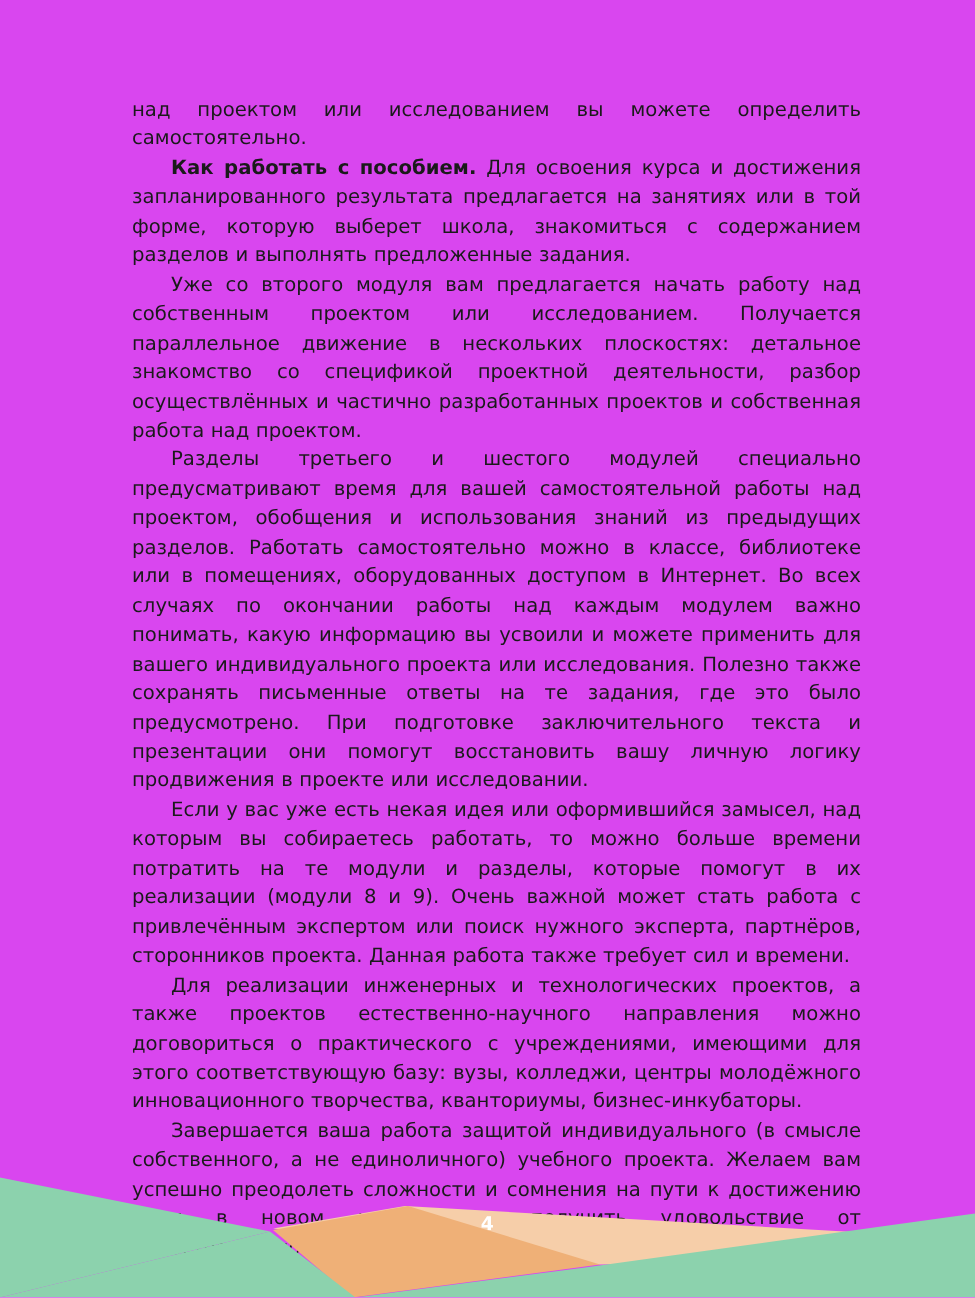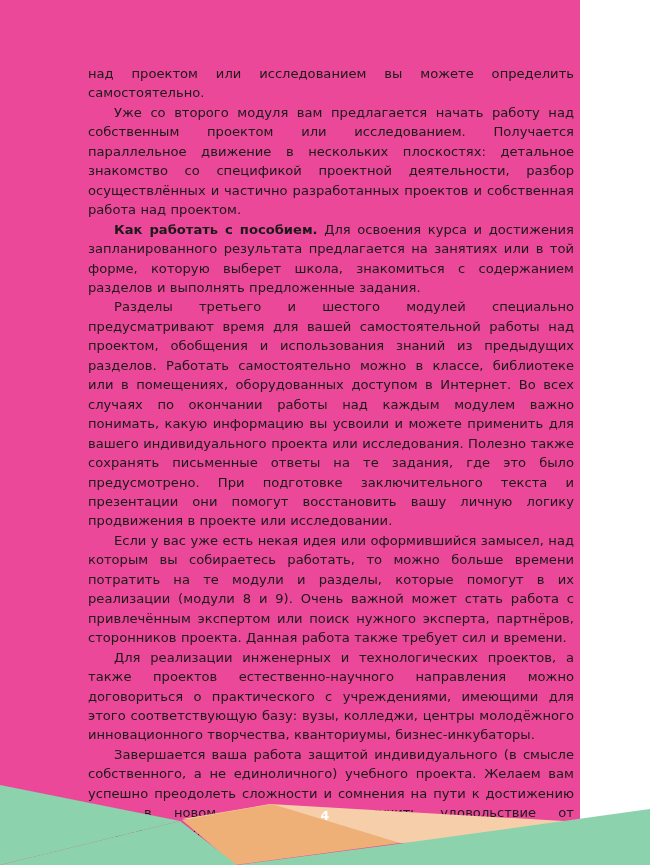--- a/index.html
+++ b/index.html
@@ -10,23 +10,23 @@
     width: 650px;
     height: 865px;
     background: #ffffff;
     font-family: "DejaVu Sans", sans-serif;
     overflow: hidden;
     position: relative;
   }
 
   .page {
     position: relative;
-    width: 580px;
+    width: 650px;
     height: 865px;
-    background: #ec4899;
+    background: #d946ef;
     box-sizing: border-box;
   }
 
   .content {
     position: absolute;
     left: 88px;
     top: 64px;
     width: 486px;
   }
 
@@ -80,22 +80,22 @@
     pointer-events: none;
   }
 </style>
 </head>
 <body>
 
 <div class="page">
 
   <div class="content">
     <p class="para no-indent"><span>над проектом или исследованием вы можете определить самостоятельно.</span></p>
+    <p class="para"><b>Как работать с пособием.</b><span> Для освоения курса и достижения запланированного результата предлагается на занятиях или в той форме, которую выберет школа, знакомиться с содержанием разделов и выполнять предложенные задания.</span></p>
     <p class="para"><span>Уже со второго модуля вам предлагается начать работу над собственным проектом или исследованием. Получается параллельное движение в нескольких плоскостях: детальное знакомство со спецификой проектной деятельности, разбор осуществлённых и частично разработанных проектов и собственная работа над проектом.</span></p>
-    <p class="para"><b>Как работать с пособием.</b><span> Для освоения курса и достижения запланированного результата предлагается на занятиях или в той форме, которую выберет школа, знакомиться с содержанием разделов и выполнять предложенные задания.</span></p>
     <p class="para"><span>Разделы третьего и шестого модулей специально предусматривают время для вашей самостоятельной работы над проектом, обобщения и использования знаний из предыдущих разделов. Работать самостоятельно можно в классе, библиотеке или в помещениях, оборудованных доступом в Интернет. Во всех случаях по окончании работы над каждым модулем важно понимать, какую информацию вы усвоили и можете применить для вашего индивидуального проекта или исследования. Полезно также сохранять письменные ответы на те задания, где это было предусмотрено. При подготовке заключительного текста и презентации они помогут восстановить вашу личную логику продвижения в проекте или исследовании.</span></p>
     <p class="para"><span>Если у вас уже есть некая идея или оформившийся замысел, над которым вы собираетесь работать, то можно больше времени потратить на те модули и разделы, которые помогут в их реализации (модули 8 и 9). Очень важной может стать работа с привлечённым экспертом или поиск нужного эксперта, партнёров, сторонников проекта. Данная работа также требует сил и времени.</span></p>
     <p class="para"><span>Для реализации инженерных и технологических проектов, а также проектов естественно-научного направления можно договориться о практического с учреждениями, имеющими для этого соответствующую базу: вузы, колледжи, центры молодёжного инновационного творчества, кванториумы, бизнес-инкубаторы.</span></p>
     <p class="para"><span>Завершается ваша работа защитой индивидуального (в смысле собственного, а не единоличного) учебного проекта. Желаем вам успешно преодолеть сложности и сомнения на пути к достижению цели в новом качестве и получить удовольствие от самостоятельного проектирования и практического использования ваших идей.</span></p>
   </div>
 
   <div class="footer-art">
     <svg viewBox="0 0 650 96" preserveAspectRatio="none" xmlns="http://www.w3.org/2000/svg">
 
       <polygon points="0,16 180,52 0,96" fill="#8CD2AD"></polygon>

